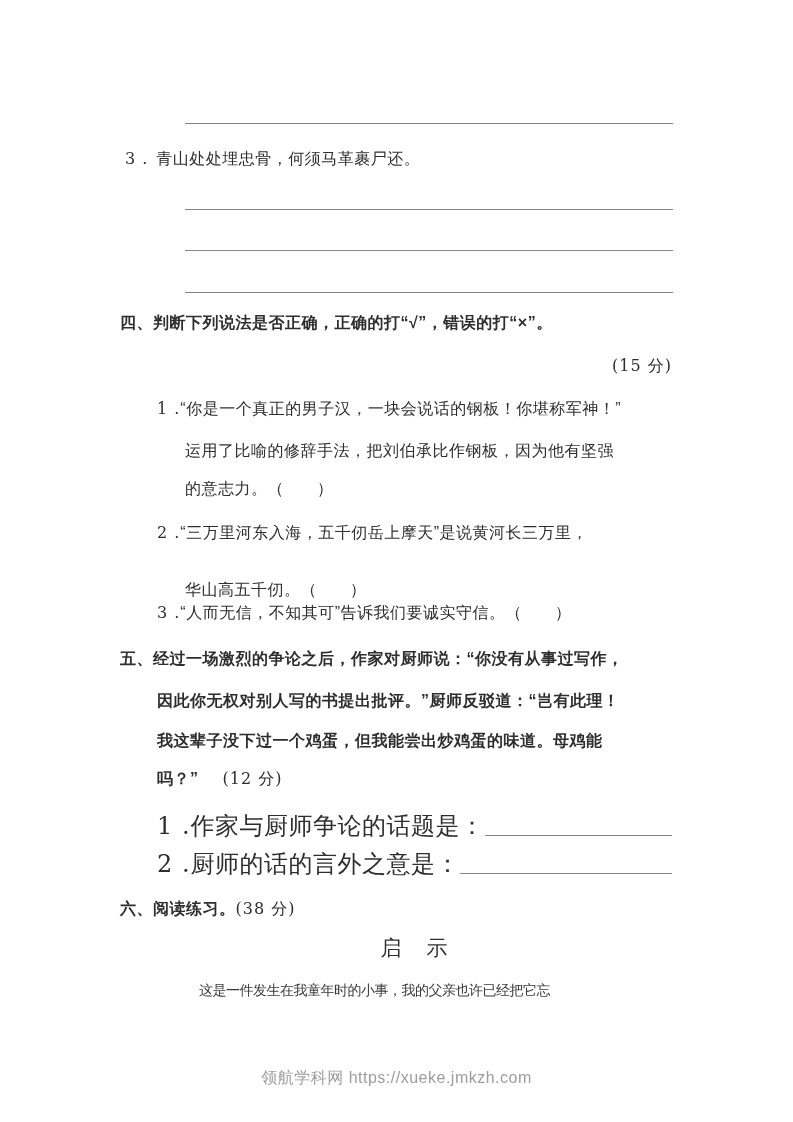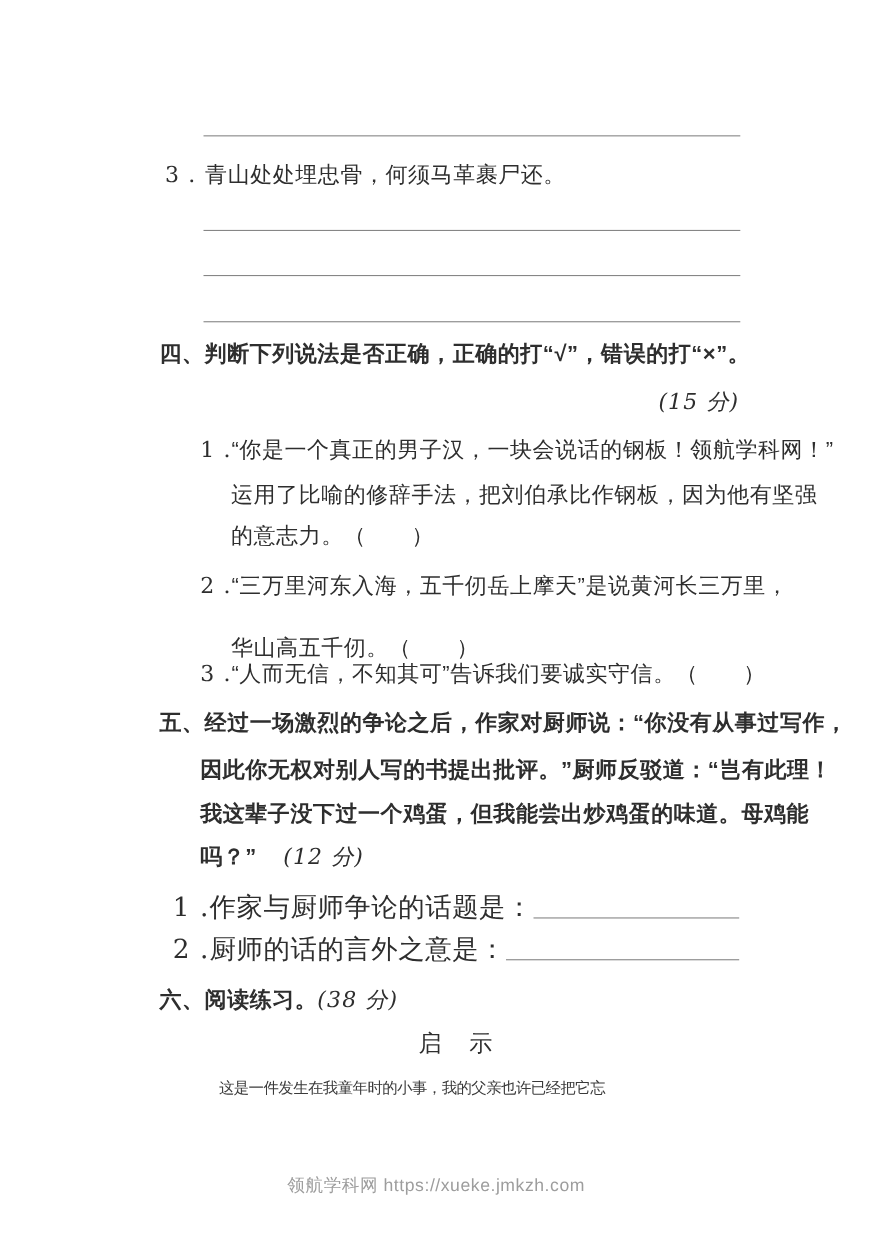--- a/index.html
+++ b/index.html
@@ -8,38 +8,36 @@
     width: 793px;
     height: 1122px;
     margin: 0 auto;
     background: #ffffff;
     font-family: "Liberation Sans", "DejaVu Sans", sans-serif;
     color: #2e2e2e;
     overflow: hidden;
   }
   .row {
     position: absolute;
-    font-size: 20px;
+    font-size: 16px;
     line-height: 27px;
     white-space: nowrap;
     letter-spacing: 0.5px;
-    margin-left: 25px;
   }
   .bold { font-weight: bold; }
   .num {
     font-family: "DejaVu Serif", "Liberation Serif", serif;
     font-weight: normal;
     letter-spacing: 1px;
   }
   .num-sp { margin-right: 8px; }
   .score {
     font-family: "DejaVu Serif", "Liberation Serif", serif;
     font-weight: normal;
     letter-spacing: 1px;
-    font-style: italic;
   }
   .score-gap { margin-left: 24px; }
   .ansline {
     position: absolute;
     left: 185px;
     width: 488px;
     height: 0;
     border-bottom: 1.5px solid #868686;
   }
   .qrow {
@@ -99,21 +97,21 @@
   </div>
 
   <div class="ansline" style="top:209px"></div>
   <div class="ansline" style="top:250px"></div>
   <div class="ansline" style="top:292px"></div>
 
   <div class="row bold" style="left:120px; top:309px">四、判断下列说法是否正确，正确的打“√”，错误的打“×”。</div>
   <div class="row score" style="right:121px; top:352px">(15 分)</div>
 
   <div class="row" style="left:157px; top:395px">
-    <span class="num">1 .</span><span>“你是一个真正的男子汉，一块会说话的钢板！领航学科网！”</span>
+    <span class="num">1 .</span><span>“你是一个真正的男子汉，一块会说话的钢板！你堪称军神！”</span>
   </div>
   <div class="row" style="left:185px; top:437px">运用了比喻的修辞手法，把刘伯承比作钢板，因为他有坚强</div>
   <div class="row" style="left:185px; top:475px">的意志力。（　　）</div>
 
   <div class="row" style="left:157px; top:519px">
     <span class="num">2 .</span><span>“三万里河东入海，五千仞岳上摩天”是说黄河长三万里，</span>
   </div>
   <div class="row" style="left:185px; top:576px">华山高五千仞。（　　）</div>
 
   <div class="row" style="left:157px; top:599px">

